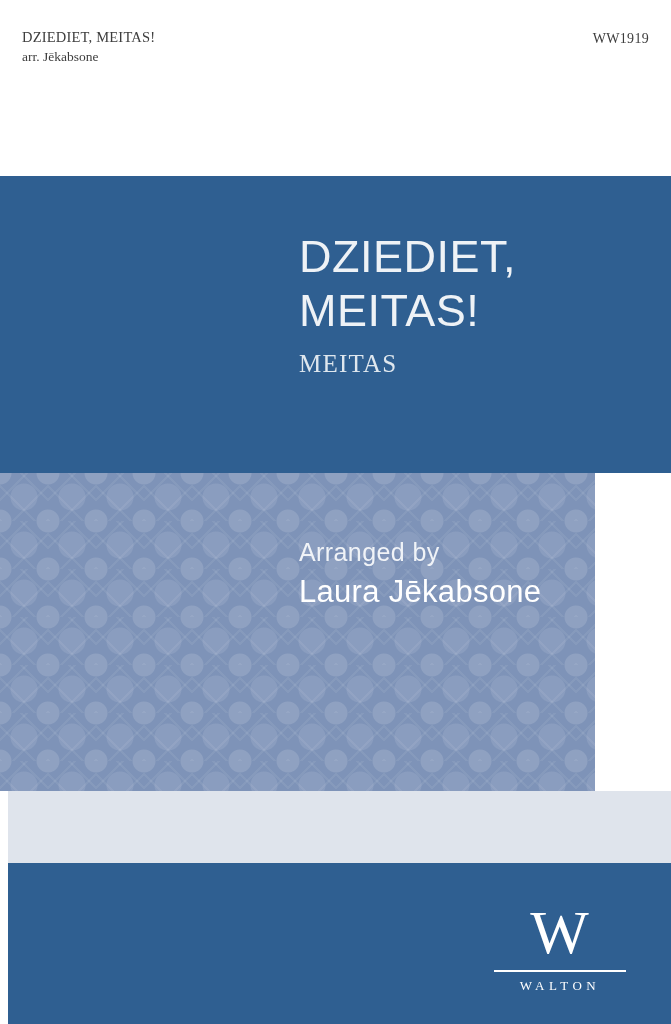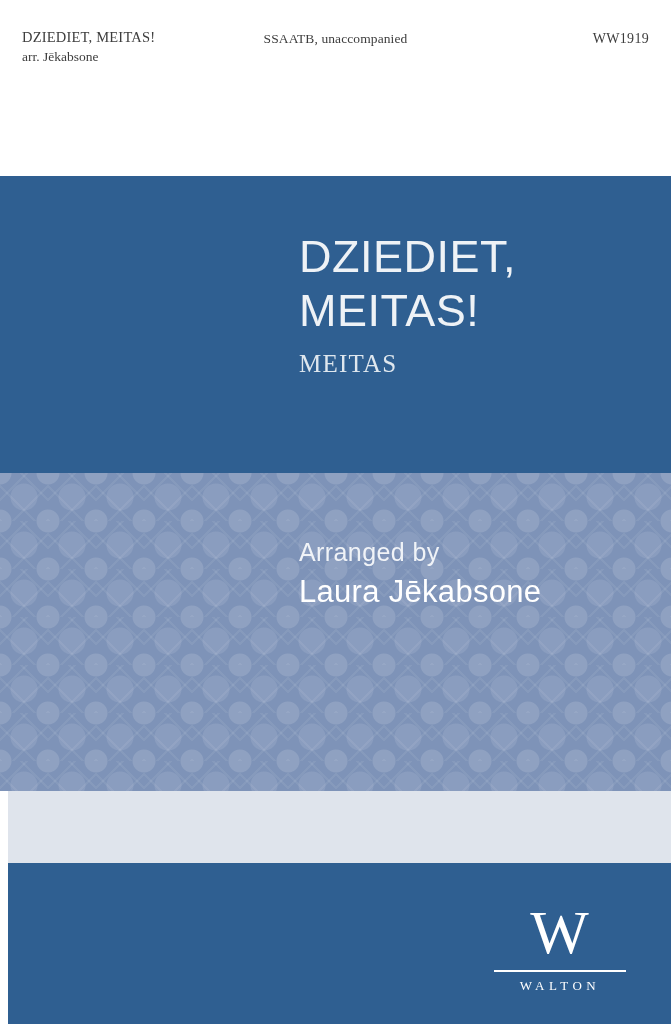--- a/index.html
+++ b/index.html
@@ -94,21 +94,21 @@
     font-family: "Liberation Serif", serif;
     font-size: 25px;
     letter-spacing: 1.2px;
     margin-top: 12px;
   }
 
   
   .pattern-band {
     position: absolute;
     top: 473px; left: 0;
-    width: 671px;
+    width: 595px;
     height: 318px;
     background-color: #7e93b8;
     overflow: hidden;
   }
   .pattern-band .ornament {
     position: absolute;
     inset: 0;
     background-image:
       radial-gradient(circle at 0 0, rgba(255,255,255,0.14) 0 11px, transparent 12px),
       radial-gradient(circle at 100% 0, rgba(255,255,255,0.14) 0 11px, transparent 12px),
@@ -198,21 +198,20 @@
 </head>
 <body>
 
 <div class="page">
 
   <div class="header">
     <div class="header-left">
       <div class="line1">DZIEDIET, MEITAS!</div>
       <div class="line2">arr. Jēkabsone</div>
     </div>
-    <div class="header-center">SSAATB, unaccompanied</div>
     <div class="header-right">WW1919</div>
   </div>
 
   <div class="title-band">
     <div class="title-block">
       <div class="title-line">DZIEDIET,</div>
       <div class="title-line">MEITAS!</div>
       <div class="title-sub">MEITAS</div>
     </div>
   </div>

